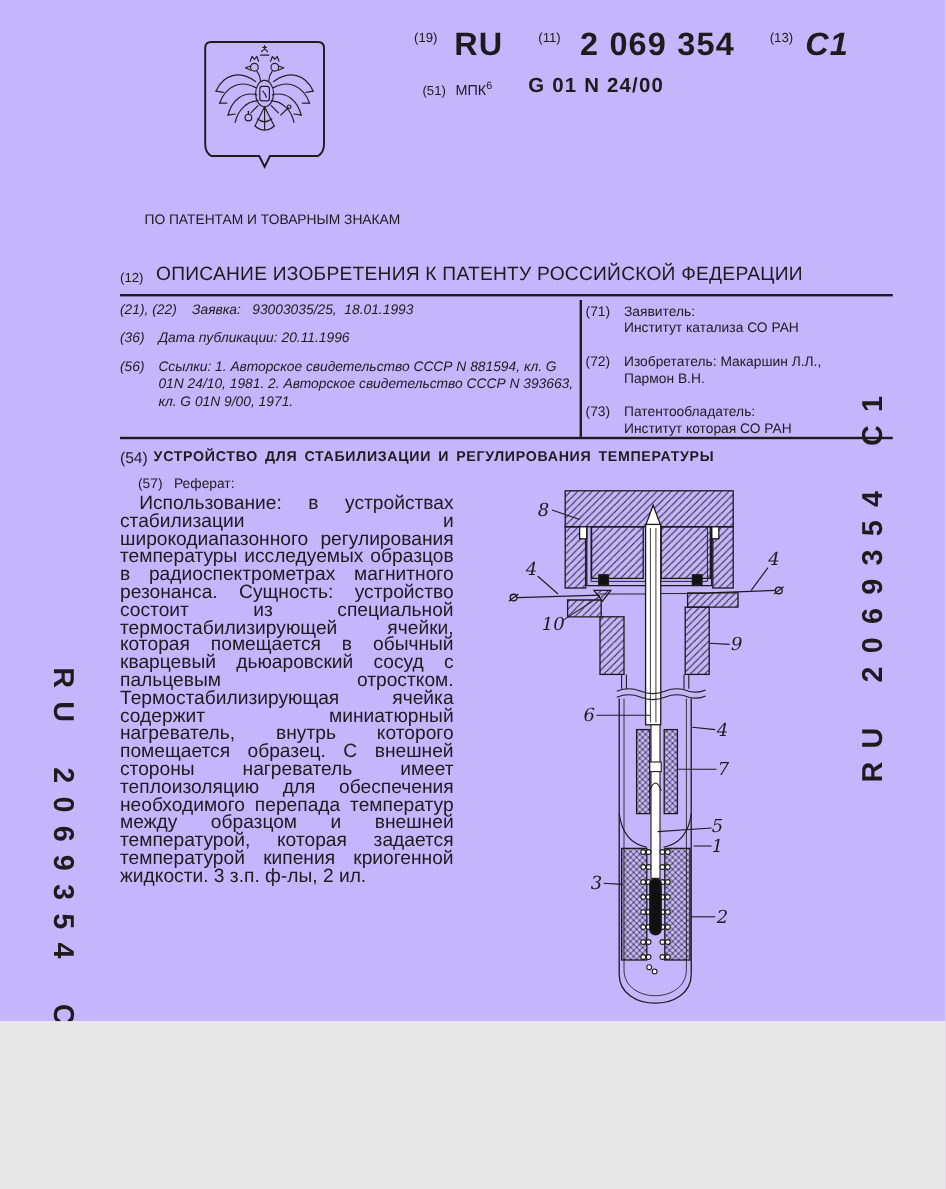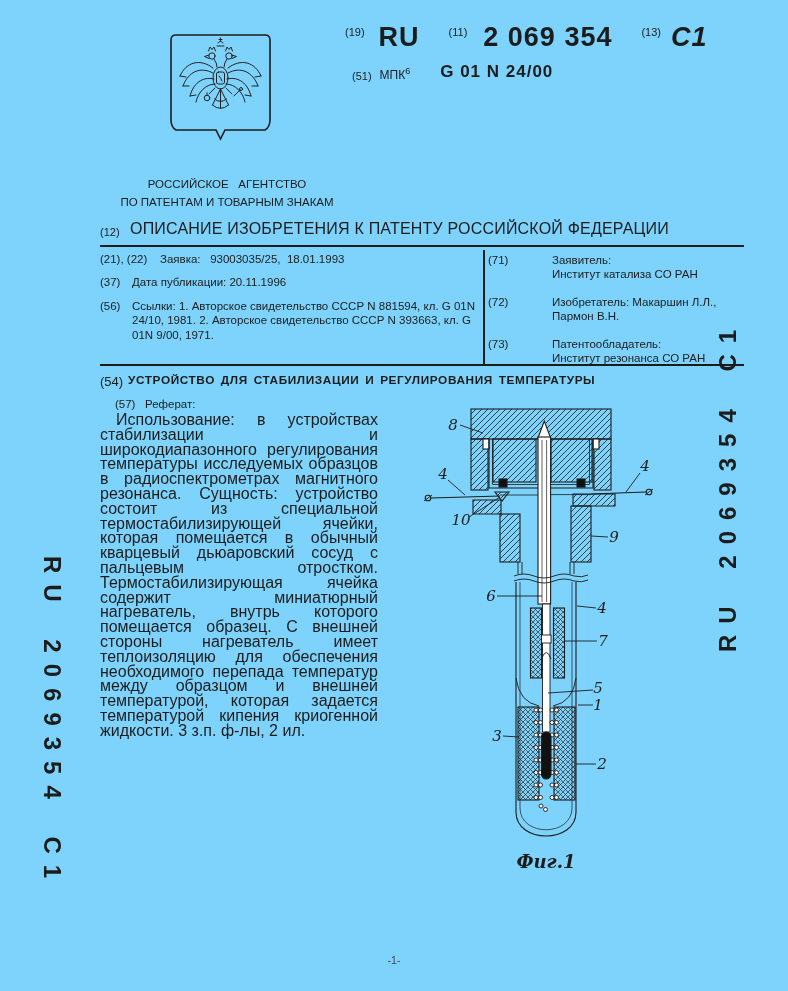--- a/index.html
+++ b/index.html
@@ -1,17 +1,17 @@
 <!DOCTYPE html>
 <html><head>
 <meta charset="utf-8">
 <style>
   html,body{margin:0;padding:0;background:#e8e8e8;}
   .page{
-    position:relative;width:788px;height:991px;background:#7dd3fc;
+    position:relative;width:788px;height:851px;background:#c4b5fd;
     font-family:"Liberation Sans",sans-serif;color:#1c1c1c;overflow:hidden;
     margin:0 auto;
   }
   .abs{position:absolute;}
   
   .emblem{left:168px;top:32px;width:105px;height:118px;}
   
   .hdr1{left:345px;top:24px;display:flex;align-items:flex-start;white-space:nowrap;}
   .hdr1 .sm{font-size:11px;margin-top:2px;}
   .hdr1 .big{font-size:27px;font-weight:bold;line-height:1;letter-spacing:1px;}
@@ -26,27 +26,27 @@
   
   .doct{left:100px;top:220px;width:660px;display:flex;align-items:flex-end;}
   .doct .code{font-size:11px;margin-top:1px;flex:0 0 30px;}
   .doct .ttl{font-size:16px;font-weight:normal;letter-spacing:.2px;white-space:nowrap;}
   .rule{background:#1c1c1c;}
   .rule-top{left:100px;top:245px;width:644px;height:2px;}
   .vrule{left:483px;top:250px;width:2px;height:114px;}
   .rule-mid{left:100px;top:364px;width:644px;height:2px;}
   
   .bibl{font-size:11.5px;line-height:1.26;}
-  .bibL{left:100px;top:252px;width:378px;}
+  .bibL{left:100px;top:252px;width:378px;font-style:italic;}
   .bibR{left:488px;top:253px;width:256px;}
   .brow{display:flex;margin-bottom:9px;}
   .brow .code{flex:0 0 32px;white-space:nowrap;}
   .brow.wide .code{flex:0 0 60px;}
   .brow .btext{white-space:pre-line;flex:1;}
-  .bibR .brow{margin-bottom:13px;gap:32px;}
+  .bibR .brow{margin-bottom:13px;}
   
   .invent{left:100px;top:373px;width:640px;display:flex;}
   .invent .code{font-size:13px;flex:0 0 28px;margin-top:1px;}
   .invent .ttl{font-size:11.8px;font-weight:bold;letter-spacing:.6px;word-spacing:2px;}
   
   .absl{left:115px;top:398px;display:flex;font-size:11.5px;}
   .absl .code{flex:0 0 30px;}
   .abstract{left:100px;top:413px;width:278px;font-size:16px;line-height:14.8px;
     text-align:justify;text-indent:16px;}
   
@@ -104,40 +104,39 @@
     <span class="sm gap12">(13)</span>
     <span class="big gap10">C1</span>
   </div>
   <div class="abs hdr2">
     <span class="sm">(51)</span>
     <span class="ipc"><span>МПК</span><sup>6</sup></span>
     <span class="cls">G 01 N 24/00</span>
   </div>
 
   <div class="abs agency">
-    <div>РОССИЙСКОЕ&nbsp;&nbsp; АГЕНТСТВО</div>
     <div>ПО ПАТЕНТАМ И ТОВАРНЫМ ЗНАКАМ</div>
   </div>
 
   <div class="abs doct">
     <span class="code">(12)</span>
     <span class="ttl">ОПИСАНИЕ ИЗОБРЕТЕНИЯ К ПАТЕНТУ РОССИЙСКОЙ ФЕДЕРАЦИИ</span>
   </div>
 
   <div class="abs rule rule-top"></div>
   <div class="abs rule vrule"></div>
   <div class="abs rule rule-mid"></div>
 
   <div class="abs bibl bibL">
     <div class="brow wide">
       <span class="code">(21), (22)</span>
       <span class="btext">Заявка:&nbsp;&nbsp; 93003035/25,&nbsp; 18.01.1993</span>
     </div>
     <div class="brow">
-      <span class="code">(37)</span>
+      <span class="code">(36)</span>
       <span class="btext">Дата публикации: 20.11.1996</span>
     </div>
     <div class="brow">
       <span class="code">(56)</span>
       <span class="btext">Ссылки: 1. Авторское свидетельство СССР N 881594, кл. G 01N 24/10, 1981. 2. Авторское свидетельство СССР N 393663, кл. G 01N 9/00, 1971.</span>
     </div>
   </div>
 
   <div class="abs bibl bibR">
     <div class="brow">
@@ -146,21 +145,21 @@
 Институт катализа СО РАН</span>
     </div>
     <div class="brow">
       <span class="code">(72)</span>
       <span class="btext">Изобретатель: Макаршин Л.Л.,
 Пармон В.Н.</span>
     </div>
     <div class="brow">
       <span class="code">(73)</span>
       <span class="btext">Патентообладатель:
-Институт резонанса СО РАН</span>
+Институт которая СО РАН</span>
     </div>
   </div>
 
   <div class="abs invent">
     <span class="code">(54)</span>
     <span class="ttl">УСТРОЙСТВО ДЛЯ СТАБИЛИЗАЦИИ И РЕГУЛИРОВАНИЯ ТЕМПЕРАТУРЫ</span>
   </div>
 
   <div class="abs absl">
     <span class="code">(57)</span>

